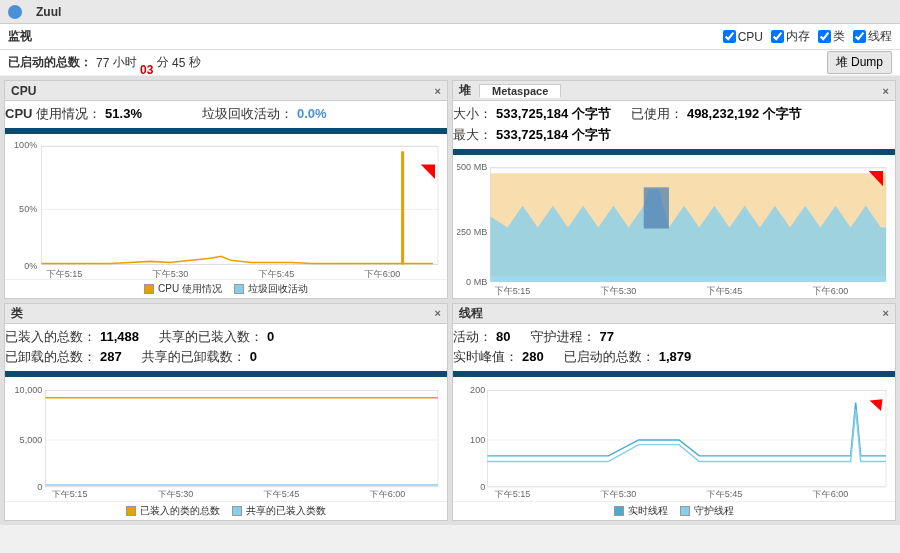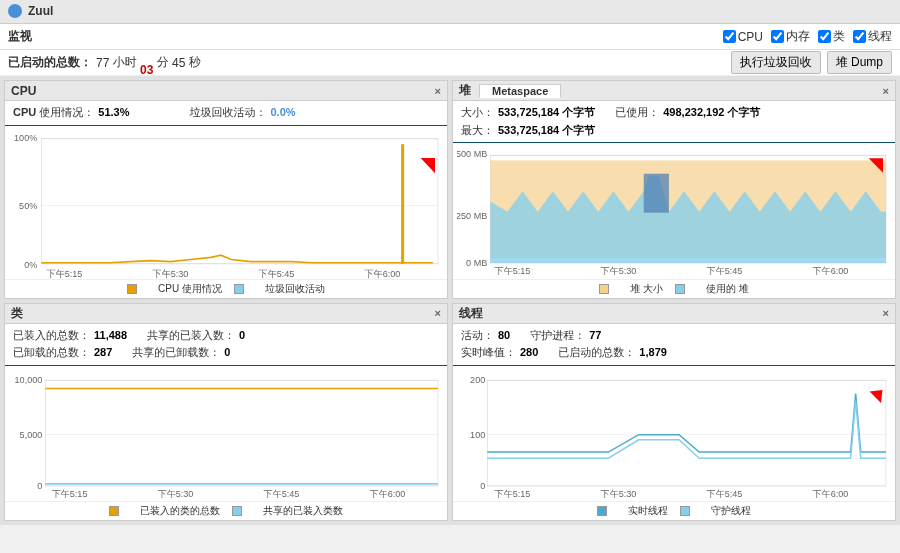--- a/index.html
+++ b/index.html
@@ -10,21 +10,23 @@
       color: #333;
       width: 900px;
       height: 553px;
       overflow: hidden;
     }
     .title-bar {
       background: #e8e8e8;
       border-bottom: 1px solid #ccc;
       padding: 4px 8px;
       display: flex;
+      align-items: center;
       height: 24px;
+      gap: 8px;
     }
     .title-bar .app-icon {
       width: 14px; height: 14px;
       background: #4a90d9;
       border-radius: 50%;
       margin-right: 6px;
       display: inline-block;
     }
     .title-text { font-size: 12px; font-weight: bold; }
 
@@ -107,23 +109,23 @@
       border-color: #ccc;
       border-bottom-color: #fff;
     }
     .close-x {
       cursor: pointer;
       font-size: 11px;
       color: #666;
     }
 
     .panel-stats {
-      padding: 3px 8px;
-      font-size: 11px;
-      border-bottom: 1px solid #0c4a6e;
+      padding: 3px 0;
+      font-size: 13px;
+      border-bottom: 6px solid #0c4a6e;
       line-height: 1.6;
     }
     .stat-row { display: flex; gap: 20px; flex-wrap: wrap; }
     .stat-item { display: flex; gap: 4px; }
     .stat-label { color: #333; }
     .stat-value { color: #000; font-weight: bold; }
     .gc-activity { color: #4a90d9; }
 
     .chart-area {
       flex: 1;
@@ -133,21 +135,21 @@
     }
 
     .legend-bar {
       display: flex;
       justify-content: center;
       gap: 12px;
       padding: 2px 4px;
       font-size: 10px;
       border-top: 1px solid #eee;
     }
-    .legend-item { display: flex; align-items: center; gap: 21px; }
+    .legend-item { display: flex; align-items: center; gap: 4px; }
     .legend-color {
       width: 10px; height: 10px;
       display: inline-block;
       border: 1px solid #999;
     }
 
     
     .chart-svg {
       width: 100%;
       height: 100%;
@@ -183,21 +185,20 @@
   </div>
 </div>
 
 <div class="uptime-bar">
   <span class="label">已启动的总数：</span>
   <span>77</span>&nbsp;<span>小时</span>&nbsp;
   <span class="minutes">03</span>&nbsp;<span>分</span>&nbsp;
   <span>45</span>&nbsp;<span>秒</span>
 
   <div style="margin-left:auto; display:flex; gap:6px;">
-    <button class="action-btn">执行垃圾回收</button>
     <button class="action-btn">堆 Dump</button>
   </div>
 </div>
 
 <div class="main-grid">
 
   <div class="panel">
     <div class="panel-header">
       <span>CPU</span>
       <span class="close-x">×</span>
@@ -297,30 +298,20 @@
         <rect x="185" y="28" width="25" height="38" fill="#4a7aaf" opacity="0.7"></rect>
 
         <polygon points="405,20 415,10 425,20" fill="red" transform="rotate(45, 415, 20)"></polygon>
 
         <text x="55" y="126" font-size="9" fill="#666" text-anchor="middle">下午5:15</text>
         <text x="160" y="126" font-size="9" fill="#666" text-anchor="middle">下午5:30</text>
         <text x="265" y="126" font-size="9" fill="#666" text-anchor="middle">下午5:45</text>
         <text x="370" y="126" font-size="9" fill="#666" text-anchor="middle">下午6:00</text>
       </svg>
     </div>
-    <div class="legend-bar">
-      <div class="legend-item">
-        <span class="legend-color" style="background:#f5d08c;"></span>
-        <span>堆 大小</span>
-      </div>
-      <div class="legend-item">
-        <span class="legend-color" style="background:#87ceeb;"></span>
-        <span>使用的 堆</span>
-      </div>
-    </div>
   </div>
 
   <div class="panel">
     <div class="panel-header">
       <span>类</span>
       <span class="close-x">×</span>
     </div>
     <div class="panel-stats">
       <div class="stat-row">
         <div class="stat-item">

